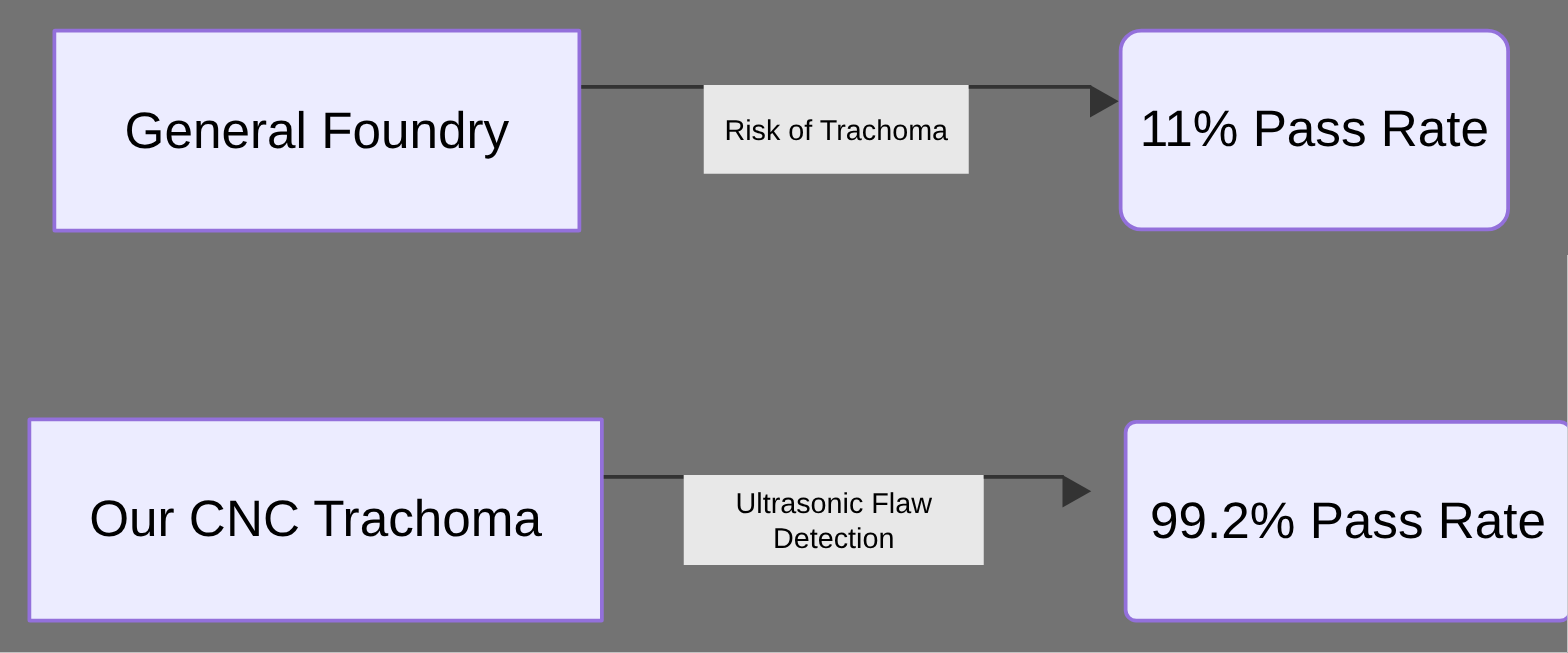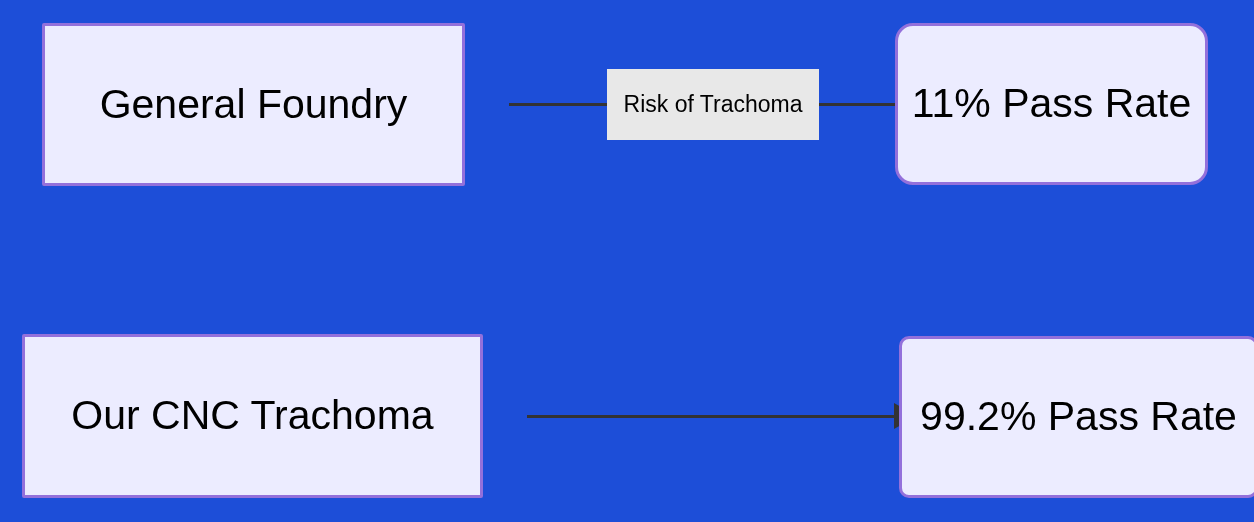--- a/index.html
+++ b/index.html
@@ -4,21 +4,21 @@
 <style>
   html, body {
     margin: 0;
     padding: 0;
     background: #ffffff;
   }
   .canvas {
     position: relative;
     width: 1254px;
     height: 522px;
-    background: #1d4ed8;
+    background: #737373;
     overflow: hidden;
     font-family: "Liberation Sans", "DejaVu Sans", sans-serif;
     color: #000000;
   }
 
   
   .node {
     position: absolute;
     box-sizing: border-box;
     background: var(--node-fill, #ECECFF);
@@ -40,22 +40,20 @@
   .n1 { left: 42px;  top: 23px;  width: 423px; height: 163px; }
   .n2 { left: 895px; top: 23px;  width: 313px; height: 162px; }
   .n3 { left: 22px;  top: 334px; width: 461px; height: 164px; }
   .n4 { left: 899px; top: 336px; width: 359px; height: 162px; border-radius: 10px; }
 
   
   .edge {
     position: absolute;
     height: 72px;
     display: flex;
-    align-items: center;
-    margin-left: 44px;
   }
   .e1 { left: 465px; top: 68px;  width: 430px; }
   .e2 { left: 483px; top: 380px; width: 390px; }
 
   .edge .line {
     flex: 1 1 auto;
     height: 3px;
     background: var(--edge, #333333);
   }
   .edge .arrowhead {
@@ -109,20 +107,21 @@
   <div class="node node--rounded n2">
     <span class="node-label">11% Pass Rate</span>
   </div>
 
   <div class="node node--rect n3">
     <span class="node-label">Our CNC Trachoma</span>
   </div>
 
   <div class="edge e2">
     <div class="line"></div>
+    <div class="edge-label edge-label--multi">Ultrasonic Flaw Detection</div>
     <div class="line"></div>
     <div class="arrowhead"></div>
   </div>
 
   <div class="node node--rounded n4">
     <span class="node-label">99.2% Pass Rate</span>
   </div>
 
 </div>
 

